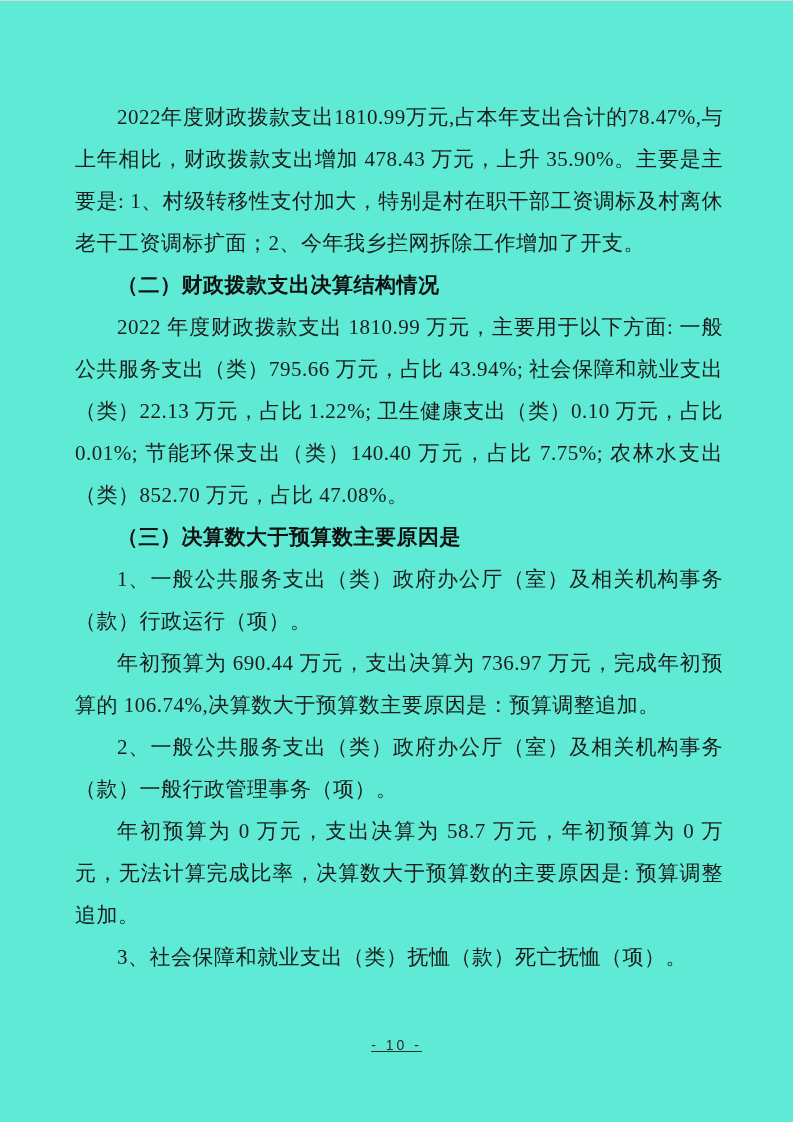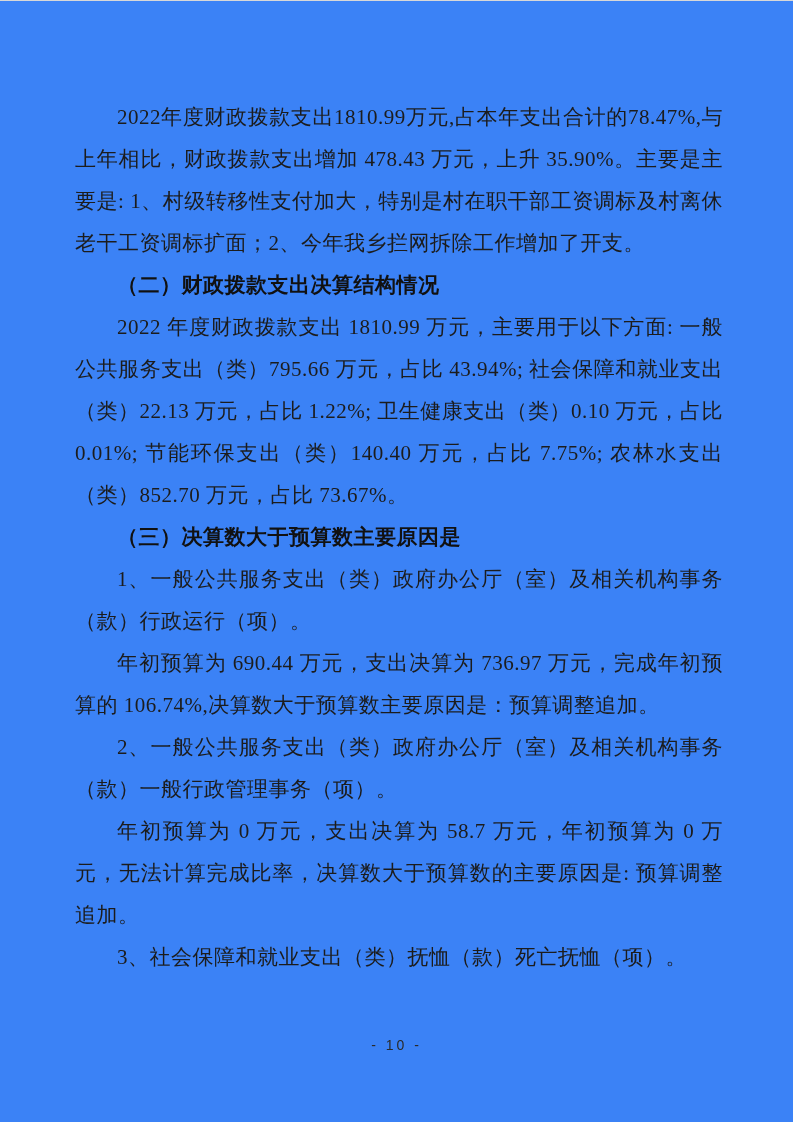--- a/index.html
+++ b/index.html
@@ -4,21 +4,21 @@
 <style>
   html, body {
     margin: 0;
     padding: 0;
     background: #ffffff;
   }
   .page {
     position: relative;
     width: 793px;
     height: 1122px;
-    background: #3b82f6;
+    background: #5eead4;
     overflow: hidden;
     border-top: 1px solid #d8d8d8;
     box-sizing: border-box;
     font-family: "Liberation Serif", "DejaVu Serif", serif;
     color: #1c1c1c;
   }
   .content {
     position: absolute;
     left: 75px;
     top: 95px;
@@ -41,30 +41,31 @@
   .footer {
     position: absolute;
     left: 0;
     top: 1036px;
     width: 793px;
     text-align: center;
     font-family: "Liberation Sans", "DejaVu Sans", sans-serif;
     font-size: 14px;
     color: #2a2a2a;
     letter-spacing: 3px;
+    text-decoration: underline;
   }
 </style>
 </head>
 <body>
 
 <div class="page">
   <div class="content">
     <p class="body">2022年度财政拨款支出1810.99万元,占本年支出合计的78.47%,与上年相比，财政拨款支出增加 478.43 万元，上升 35.90%。主要是主要是: 1、村级转移性支付加大，特别是村在职干部工资调标及村离休老干工资调标扩面；2、今年我乡拦网拆除工作增加了开支。</p>
     <p class="heading">（二）财政拨款支出决算结构情况</p>
-    <p class="body">2022 年度财政拨款支出 1810.99 万元，主要用于以下方面: 一般公共服务支出（类）795.66 万元，占比 43.94%; 社会保障和就业支出（类）22.13 万元，占比 1.22%; 卫生健康支出（类）0.10 万元，占比 0.01%; 节能环保支出（类）140.40 万元，占比 7.75%; 农林水支出（类）852.70 万元，占比 73.67%。</p>
+    <p class="body">2022 年度财政拨款支出 1810.99 万元，主要用于以下方面: 一般公共服务支出（类）795.66 万元，占比 43.94%; 社会保障和就业支出（类）22.13 万元，占比 1.22%; 卫生健康支出（类）0.10 万元，占比 0.01%; 节能环保支出（类）140.40 万元，占比 7.75%; 农林水支出（类）852.70 万元，占比 47.08%。</p>
     <p class="heading">（三）决算数大于预算数主要原因是</p>
     <p class="body">1、一般公共服务支出（类）政府办公厅（室）及相关机构事务（款）行政运行（项）。</p>
     <p class="body">年初预算为 690.44 万元，支出决算为 736.97 万元，完成年初预算的 106.74%,决算数大于预算数主要原因是：预算调整追加。</p>
     <p class="body">2、一般公共服务支出（类）政府办公厅（室）及相关机构事务（款）一般行政管理事务（项）。</p>
     <p class="body">年初预算为 0 万元，支出决算为 58.7 万元，年初预算为 0 万元，无法计算完成比率，决算数大于预算数的主要原因是: 预算调整追加。</p>
     <p class="body">3、社会保障和就业支出（类）抚恤（款）死亡抚恤（项）。</p>
   </div>
   <div class="footer">- 10 -</div>
 </div>
 

